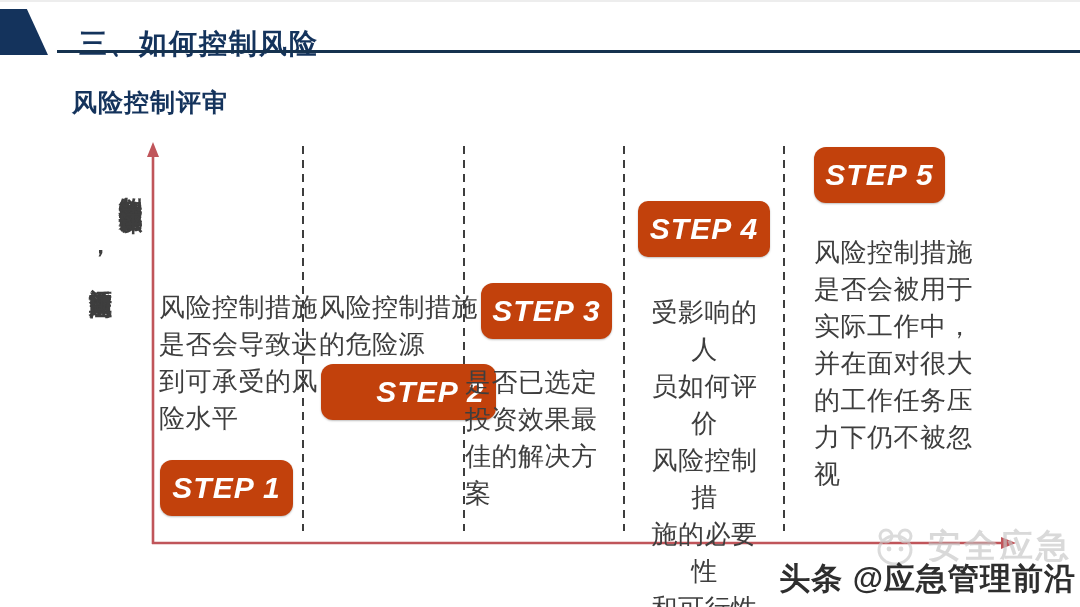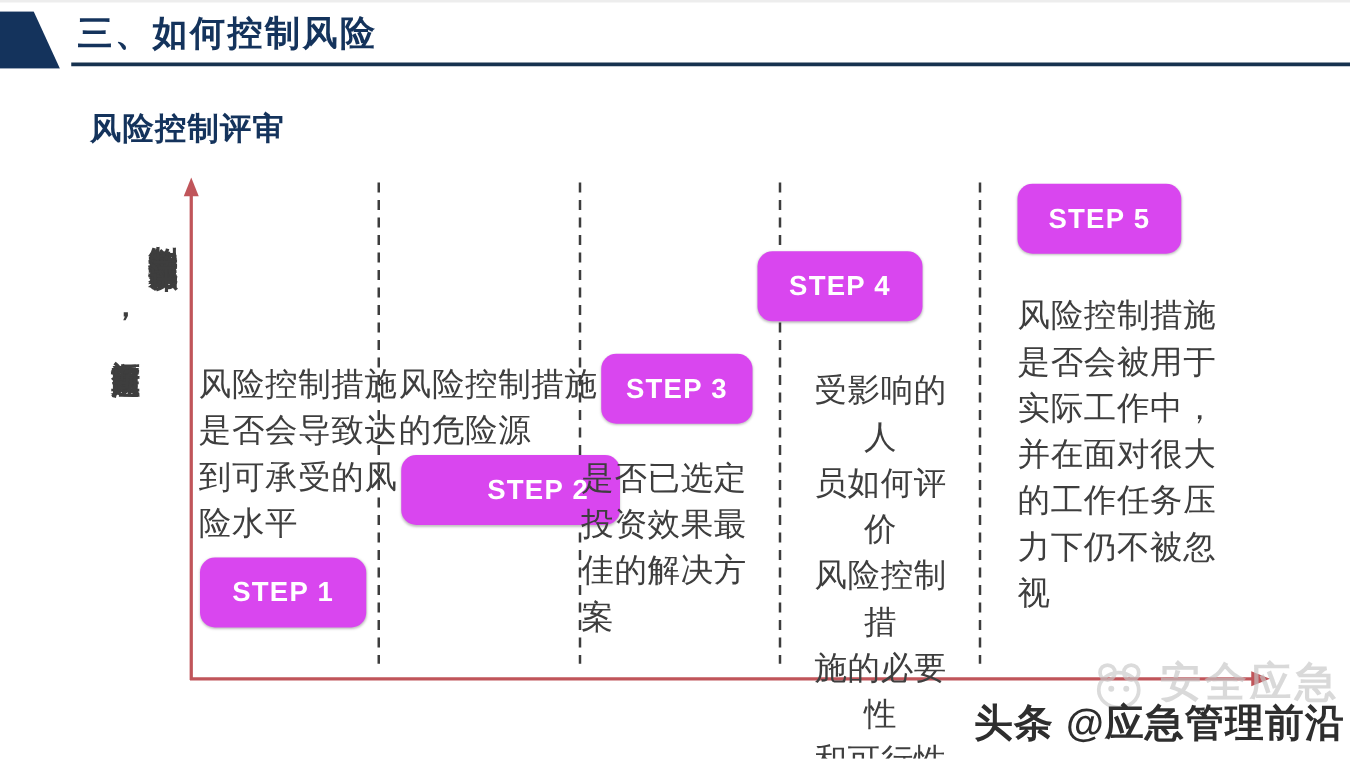--- a/index.html
+++ b/index.html
@@ -8,62 +8,63 @@
     background:#ffffff;font-family:"Liberation Sans",sans-serif;
   }
   .top-edge{position:absolute;left:0;top:0;width:1080px;height:2px;background:#ededed;}
   
   .banner-shape{
     position:absolute;left:0;top:9px;width:48px;height:46px;background:#14335c;
     -webkit-clip-path:polygon(0 0,56% 0,100% 100%,0 100%);
     clip-path:polygon(0 0,56% 0,100% 100%,0 100%);
   }
   .title{
-    position:absolute;left:62px;top:8px;margin:0;
+    position:absolute;left:62px;top:8px;margin:17px;
     font-size:28px;font-weight:bold;color:#14335c;letter-spacing:2px;
   }
   .title-rule{position:absolute;left:57px;top:50px;width:1023px;height:3px;background:#16324f;}
   .subtitle{
     position:absolute;left:68px;top:82px;margin:4px;
     font-size:25px;font-weight:bold;color:#14335c;letter-spacing:1px;
   }
   
   .vlabel{
     position:absolute;writing-mode:vertical-rl;text-orientation:upright;
     font-size:23px;font-weight:bold;color:#3e3e3e;letter-spacing:1px;line-height:30px;
   }
   .v1{left:116px;top:178px;}
   .v2{left:86px;top:246px;}
   
   .axis-svg{position:absolute;left:0;top:0;pointer-events:none;}
   
   .step-box{
-    position:absolute;height:56px;background:#d946ef;border-radius:12px;
+    position:absolute;height:56px;background:#c2410c;border-radius:12px;
     display:flex;align-items:center;justify-content:center;
-    color:#ffffff;font-size:22px;font-weight:bold;letter-spacing:1px;
+    color:#ffffff;font-size:30px;font-weight:bold;letter-spacing:1px;
     box-shadow:0 1px 2px rgba(0,0,0,0.25);
+    font-style:italic;
   }
-  .b1{left:160px;top:446px;width:133px;border-radius:12px;}
+  .b1{left:160px;top:460px;width:133px;border-radius:12px;}
   .b2{left:321px;top:364px;width:131px;padding-left:44px;}
-  .b3{left:481px;top:283px;width:121px;}
-  .b4{left:606px;top:201px;width:132px;}
+  .b3{left:481px;top:283px;width:131px;}
+  .b4{left:638px;top:201px;width:132px;border-radius:10px;}
   .b5{left:814px;top:147px;width:131px;}
   
   .step-text{
     position:absolute;font-size:26px;font-weight:normal;color:#3e3e3e;
     line-height:37px;white-space:pre-line;letter-spacing:0.5px;
   }
   .t1{left:159px;top:289px;}
   .t2{left:319px;top:289px;}
   .t3{left:465px;top:364px;}
   .t4{left:639px;top:294px;width:131px;text-align:center;}
   .t5{left:814px;top:234px;}
   
   .wm{
-    position:absolute;right:8px;top:524px;display:flex;align-items:center;gap:12px;
+    position:absolute;right:8px;top:524px;display:flex;align-items:flex-start;gap:12px;
     opacity:0.65;
   }
   .wm-text{font-size:33px;font-weight:bold;color:#c6c6c6;letter-spacing:3px;}
   .credit{
     position:absolute;right:4px;top:558px;
     font-size:31px;font-weight:bold;color:#2e2e2e;letter-spacing:1px;
     text-shadow:1px 1px 0 rgba(255,255,255,0.9);
     text-align:center;
   }
 </style>

